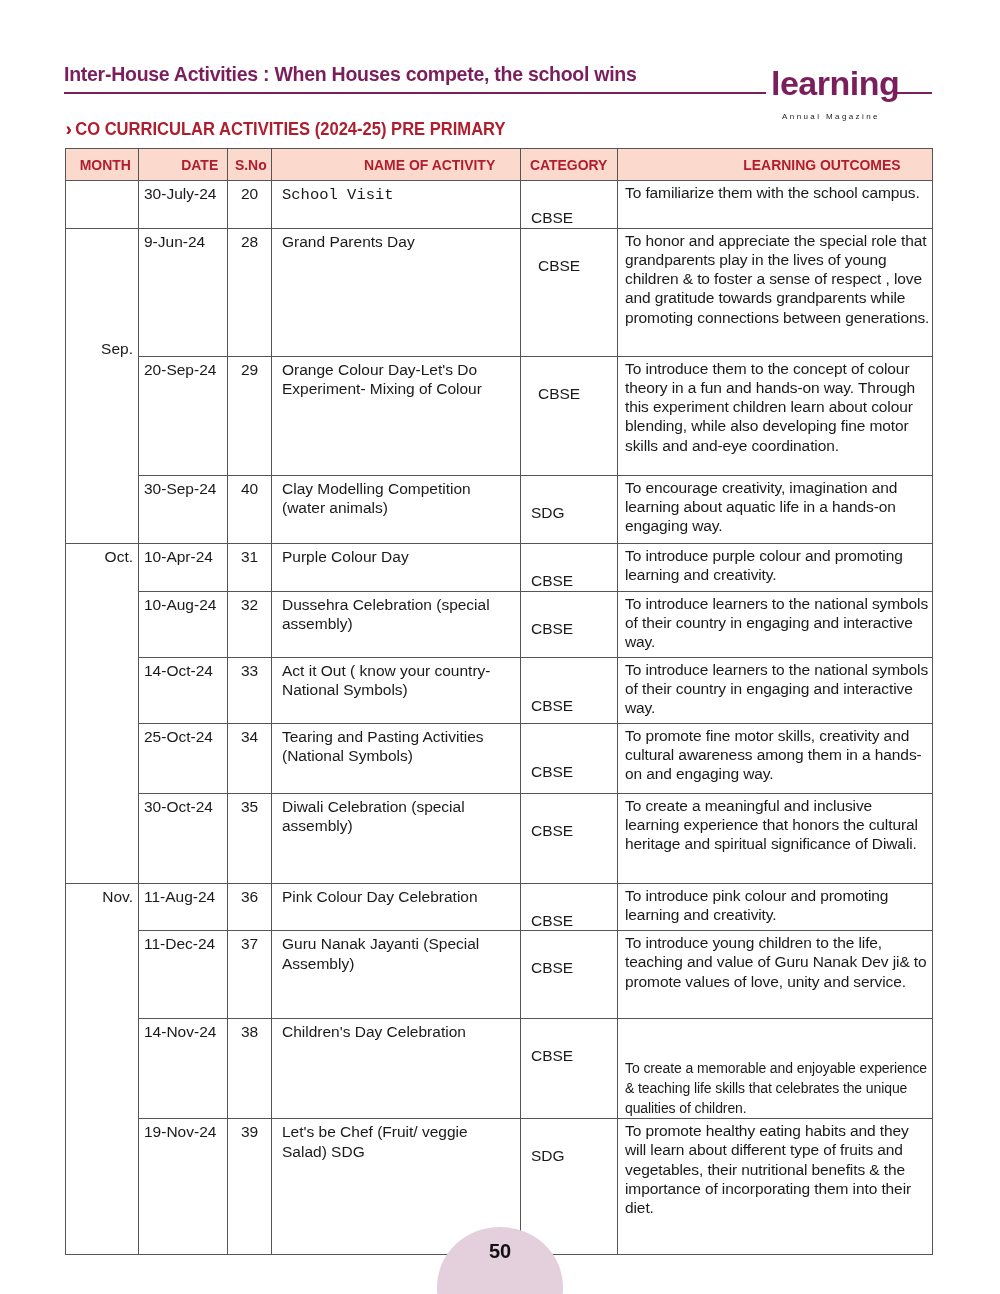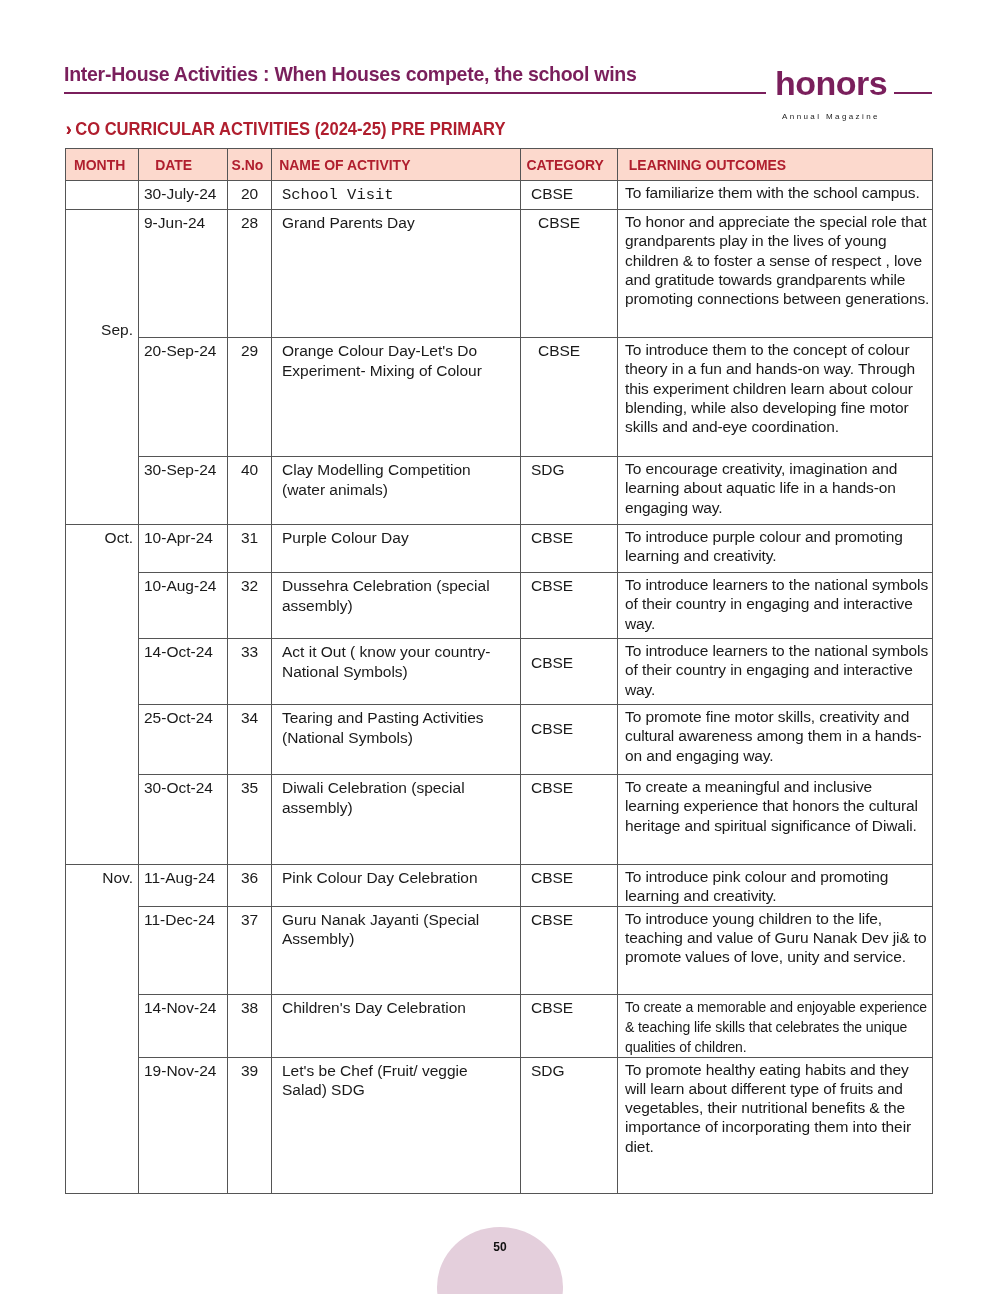--- a/index.html
+++ b/index.html
@@ -8,41 +8,41 @@
   .hdr-rule { position:absolute; left:64px; top:92px; width:702px; height:2px; background:#7a1f5c; }
   .logo { position:absolute; left:771px; top:66px; width:120px; text-align:center; }
   .logo-word { font-size:34px; font-weight:bold; color:#7a1f5c; line-height:34px; letter-spacing:-0.5px; }
   .logo-sub { font-size:8px; letter-spacing:2.4px; color:#222; margin-top:12px; }
   .logo-rule { position:absolute; left:894px; top:92px; width:38px; height:2px; background:#7a1f5c; }
   .section { position:absolute; left:66px; top:119px; font-size:18px; font-weight:bold; color:#b01e2e; white-space:nowrap; transform:scaleX(0.92); transform-origin:left; }
   .section .chev { display:inline-block; margin-right:10px; letter-spacing:-6px; }
 
   table.act { position:absolute; left:65px; top:148px; width:867px; border-collapse:collapse; table-layout:fixed; font-size:15.5px; }
   table.act th, table.act td { border:1.3px solid #555; padding:0; vertical-align:top; }
-  table.act th { background:#fcd9cd; color:#b01e2e; font-weight:bold; height:31px; text-align:left; vertical-align:middle; font-size:15.5px; white-space:nowrap; }
+  table.act th { background:#fcd9cd; color:#b01e2e; font-weight:bold; height:31px; text-align:right; vertical-align:middle; font-size:15.5px; white-space:nowrap; }
   table.act th span { display:block; transform:scaleX(0.9); transform-origin:left; }
   td .c { padding:3px 5px 0 5px; line-height:19.5px; }
   td.month { vertical-align:middle; text-align:left; }
   td.month .c { padding-left:18px;text-align:right; }
   td.sno .c { text-align:center; padding-left:0; padding-right:0; }
   td.out .c { padding:2px 2px 0 7px; line-height:19.3px; letter-spacing:-0.1px; }
   td.name .c { padding-left:10px; }
-  td.cat .c { padding-left:10px; }
-  .small { font-size:14px; line-height:20px !important; }
+  td.cat .c { padding-left:10px;margin-top:24px; }
+  .small { font-size:14px; line-height:20px !important;margin-top:37px; }
 
   .page-oval { position:absolute; left:437px; top:1227px; width:126px; height:120px; border-radius:50%; background:#e4cfdc; }
-  .page-num { position:absolute; left:437px; top:1240px; width:126px; text-align:center; font-weight:bold; font-size:12px; color:#111; }
+  .page-num { position:absolute; left:437px; top:1240px; width:126px; text-align:center; font-weight:bold; font-size:20px; color:#111; }
 </style>
 </head>
 <body>
 
 <div class="hdr-title">Inter-House Activities : When Houses compete, the school wins</div>
 <div class="hdr-rule"></div>
 <div class="logo">
-  <div class="logo-word">honors</div>
+  <div class="logo-word">learning</div>
   <div class="logo-sub">Annual Magazine</div>
 </div>
 <div class="logo-rule"></div>
 
 <div class="section">
   <span class="chev">›››</span><span>CO CURRICULAR ACTIVITIES (2024-25) PRE PRIMARY</span>
 </div>
 
 <table class="act">
   <colgroup>
@@ -69,21 +69,21 @@
         </th>
       <th>
           <span style="padding-left:6px">CATEGORY</span>
         </th>
       <th>
           <span style="padding-left:12px">LEARNING OUTCOMES</span>
         </th>
     </tr>
   </thead>
   <tbody id="tbody">
-      <tr style="height: 29px;">
+      <tr style="height: 45px;">
         <td class="month" rowspan="1">
           <div class="c"></div>
         </td>
         <td class="date">
           <div class="c">30-July-24</div>
         </td>
         <td class="sno">
           <div class="c">20</div>
         </td>
         <td class="name">

